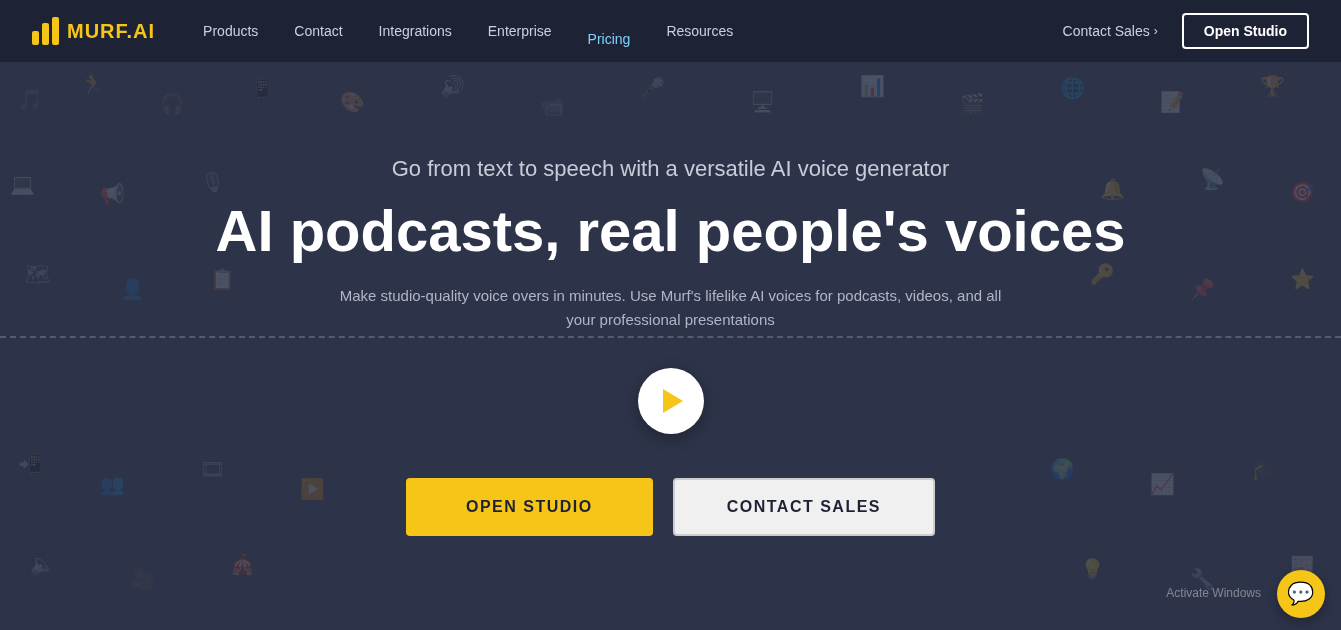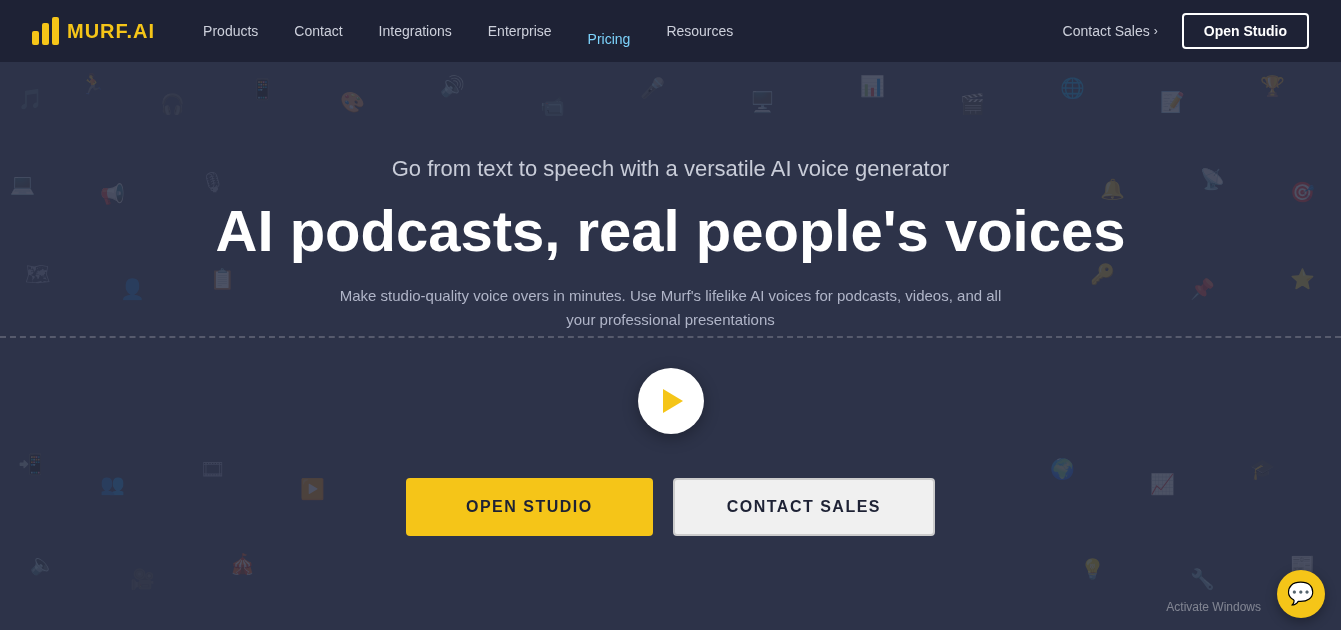--- a/index.html
+++ b/index.html
@@ -196,21 +196,21 @@
       letter-spacing: 1.5px;
       border-radius: 4px;
       cursor: pointer;
       text-transform: uppercase;
       background: #f0f0f0;
     }
 
     
     .windows-notice {
       position: absolute;
-      bottom: 14px;
+      bottom: 28px;
       right: 80px;
       color: rgba(255,255,255,0.4);
       font-size: 12px;
       line-height: 1.5;
       text-align: left;
       z-index: 5;
     }
 
     
     .chat-bubble {

